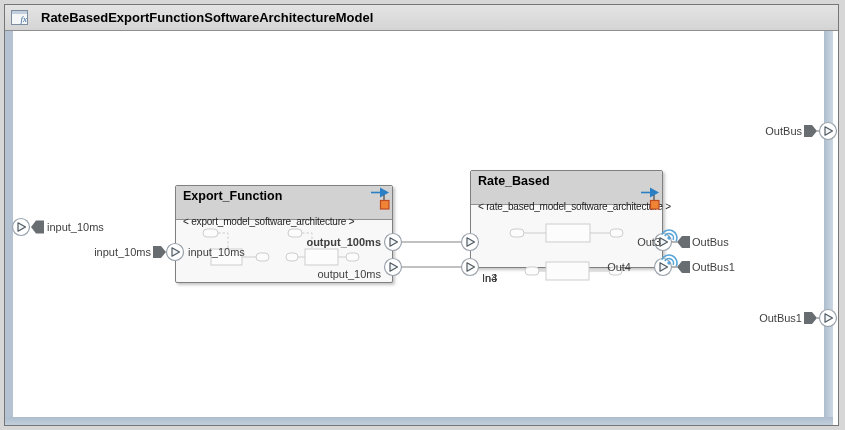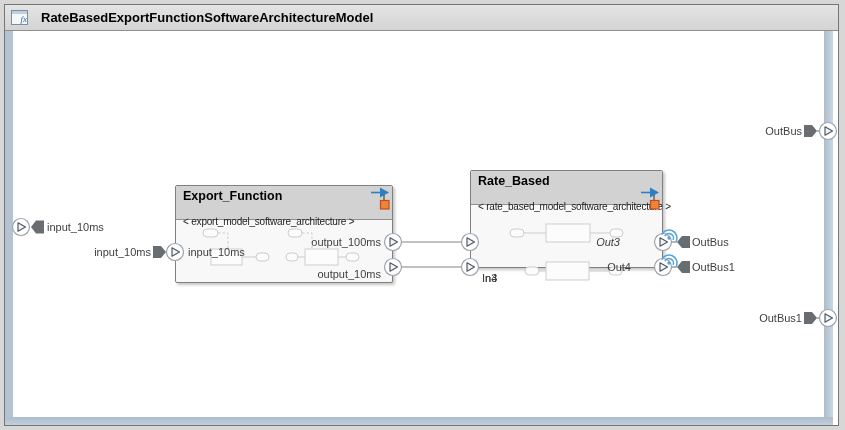--- a/index.html
+++ b/index.html
@@ -166,29 +166,29 @@
     <use href="#refbadge" x="371" y="187"></use>
     <use href="#refbadge" x="641" y="187"></use>
   </svg>
 
   <div class="lbl" style="left:47px; top:227px;">input_10ms</div>
 
   <div class="lbl r" style="left:89px; top:252px; width:62px;">input_10ms</div>
 
   <div class="lbl" style="left:188px; top:252px;">input_10ms</div>
 
-  <div class="lbl r" style="left:299px; top:242px; width:82px;">output_100ms</div>
+  <div class="lbl r" style="left:299px; top:242px; width:82px;font-weight:bold;">output_100ms</div>
 
   <div class="lbl r" style="left:299px; top:274px; width:82px;">output_10ms</div>
 
   <div class="lbl" style="left:482px; top:242px;margin-top:36px;">In3</div>
 
   <div class="lbl" style="left:482px; top:267px;margin-top:11px;">In4</div>
 
-  <div class="lbl r" style="left:580px; top:242px; width:40px;font-style:italic;">Out3</div>
+  <div class="lbl r" style="left:621px; top:242px; width:40px;">Out3</div>
 
   <div class="lbl r" style="left:591px; top:267px; width:40px;">Out4</div>
 
   <div class="lbl" style="left:692px; top:242px;">OutBus</div>
 
   <div class="lbl" style="left:692px; top:267px;">OutBus1</div>
 
   <div class="lbl r" style="left:742px; top:131px; width:60px;">OutBus</div>
 
   <div class="lbl r" style="left:735px; top:318px; width:67px;">OutBus1</div>

